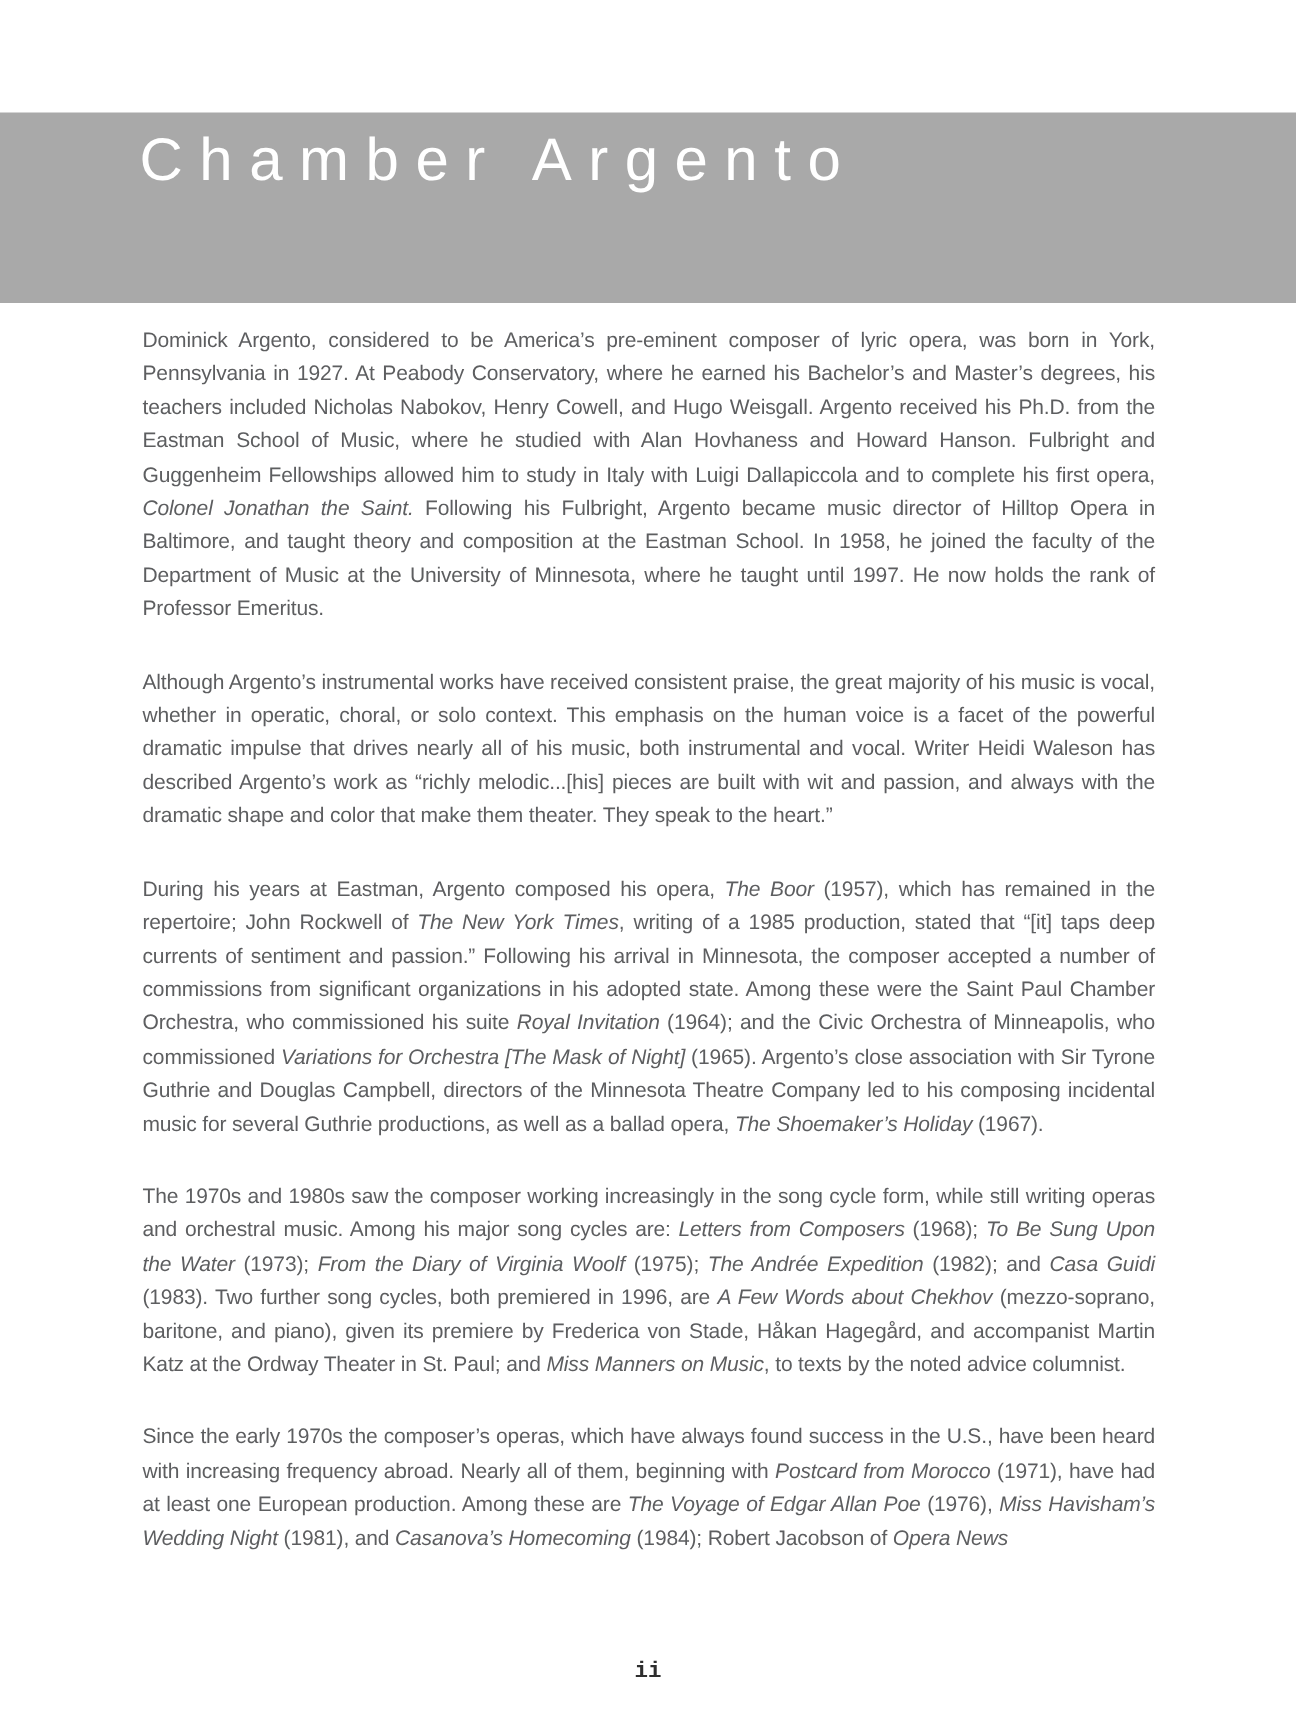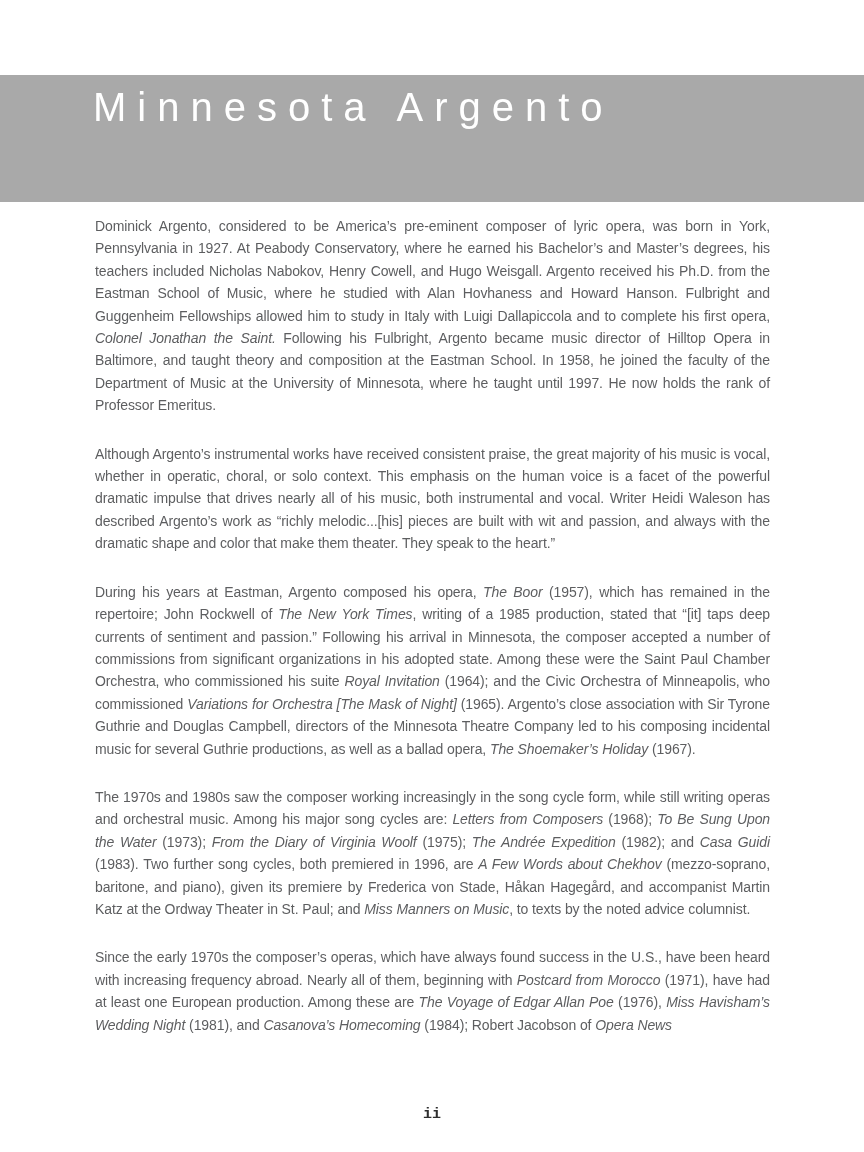--- a/index.html
+++ b/index.html
@@ -59,21 +59,21 @@
     font-weight: bold;
     color: var(--folio);
     font-family: Liberation Mono, monospace;
   }
 </style>
 </head>
 <body>
 
 <div class="page">
   <header class="band">
-    <h1>Minnesota Argento</h1>
+    <h1>Chamber Argento</h1>
   </header>
 
   <main class="bio">
       <p><span>Dominick Argento, considered to be America’s pre-eminent composer of lyric opera, was born in York, Pennsylvania in 1927. At Peabody Conservatory, where he earned his Bachelor’s and Master’s degrees, his teachers included Nicholas Nabokov, Henry Cowell, and Hugo Weisgall. Argento received his Ph.D. from the Eastman School of Music, where he studied with Alan Hovhaness and Howard Hanson. Fulbright and Guggenheim Fellowships allowed him to study in Italy with Luigi Dallapiccola and to complete his first opera, </span><i>Colonel Jonathan the Saint.</i><span> Following his Fulbright, Argento became music director of Hilltop Opera in Baltimore, and taught theory and composition at the Eastman School. In 1958, he joined the faculty of the Department of Music at the University of Minnesota, where he taught until 1997. He now holds the rank of Professor Emeritus.</span></p>
       <p><span>Although Argento’s instrumental works have received consistent praise, the great majority of his music is vocal, whether in operatic, choral, or solo context. This emphasis on the human voice is a facet of the powerful dramatic impulse that drives nearly all of his music, both instrumental and vocal. Writer Heidi Waleson has described Argento’s work as “richly melodic...[his] pieces are built with wit and passion, and always with the dramatic shape and color that make them theater. They speak to the heart.”</span></p>
       <p><span>During his years at Eastman, Argento composed his opera, </span><i>The Boor</i><span> (1957), which has remained in the repertoire; John Rockwell of </span><i>The New York Times</i><span>, writing of a 1985 production, stated that “[it] taps deep currents of sentiment and passion.” Following his arrival in Minnesota, the composer accepted a number of commissions from significant organizations in his adopted state. Among these were the Saint Paul Chamber Orchestra, who commissioned his suite </span><i>Royal Invitation</i><span> (1964); and the Civic Orchestra of Minneapolis, who commissioned </span><i>Variations for Orchestra [The Mask of Night]</i><span> (1965). Argento’s close association with Sir Tyrone Guthrie and Douglas Campbell, directors of the Minnesota Theatre Company led to his composing incidental music for several Guthrie productions, as well as a ballad opera, </span><i>The Shoemaker’s Holiday</i><span> (1967).</span></p>
       <p><span>The 1970s and 1980s saw the composer working increasingly in the song cycle form, while still writing operas and orchestral music. Among his major song cycles are: </span><i>Letters from Composers</i><span> (1968); </span><i>To Be Sung Upon the Water</i><span> (1973); </span><i>From the Diary of Virginia Woolf</i><span> (1975); </span><i>The Andrée Expedition</i><span> (1982); and </span><i>Casa Guidi</i><span> (1983). Two further song cycles, both premiered in 1996, are </span><i>A Few Words about Chekhov</i><span> (mezzo-soprano, baritone, and piano), given its premiere by Frederica von Stade, Håkan Hagegård, and accompanist Martin Katz at the Ordway Theater in St. Paul;  and </span><i>Miss Manners on Music</i><span>, to texts by the noted advice columnist.</span></p>
       <p><span>Since the early 1970s the composer’s operas, which have always found success in the U.S., have been heard with increasing frequency abroad. Nearly all of them, beginning with </span><i>Postcard from Morocco</i><span> (1971), have had at least one European production. Among these are </span><i>The Voyage of Edgar Allan Poe</i><span> (1976), </span><i>Miss Havisham’s Wedding Night</i><span> (1981), and </span><i>Casanova’s Homecoming</i><span> (1984); Robert Jacobson of </span><i>Opera News</i></p>
     </main>
 

